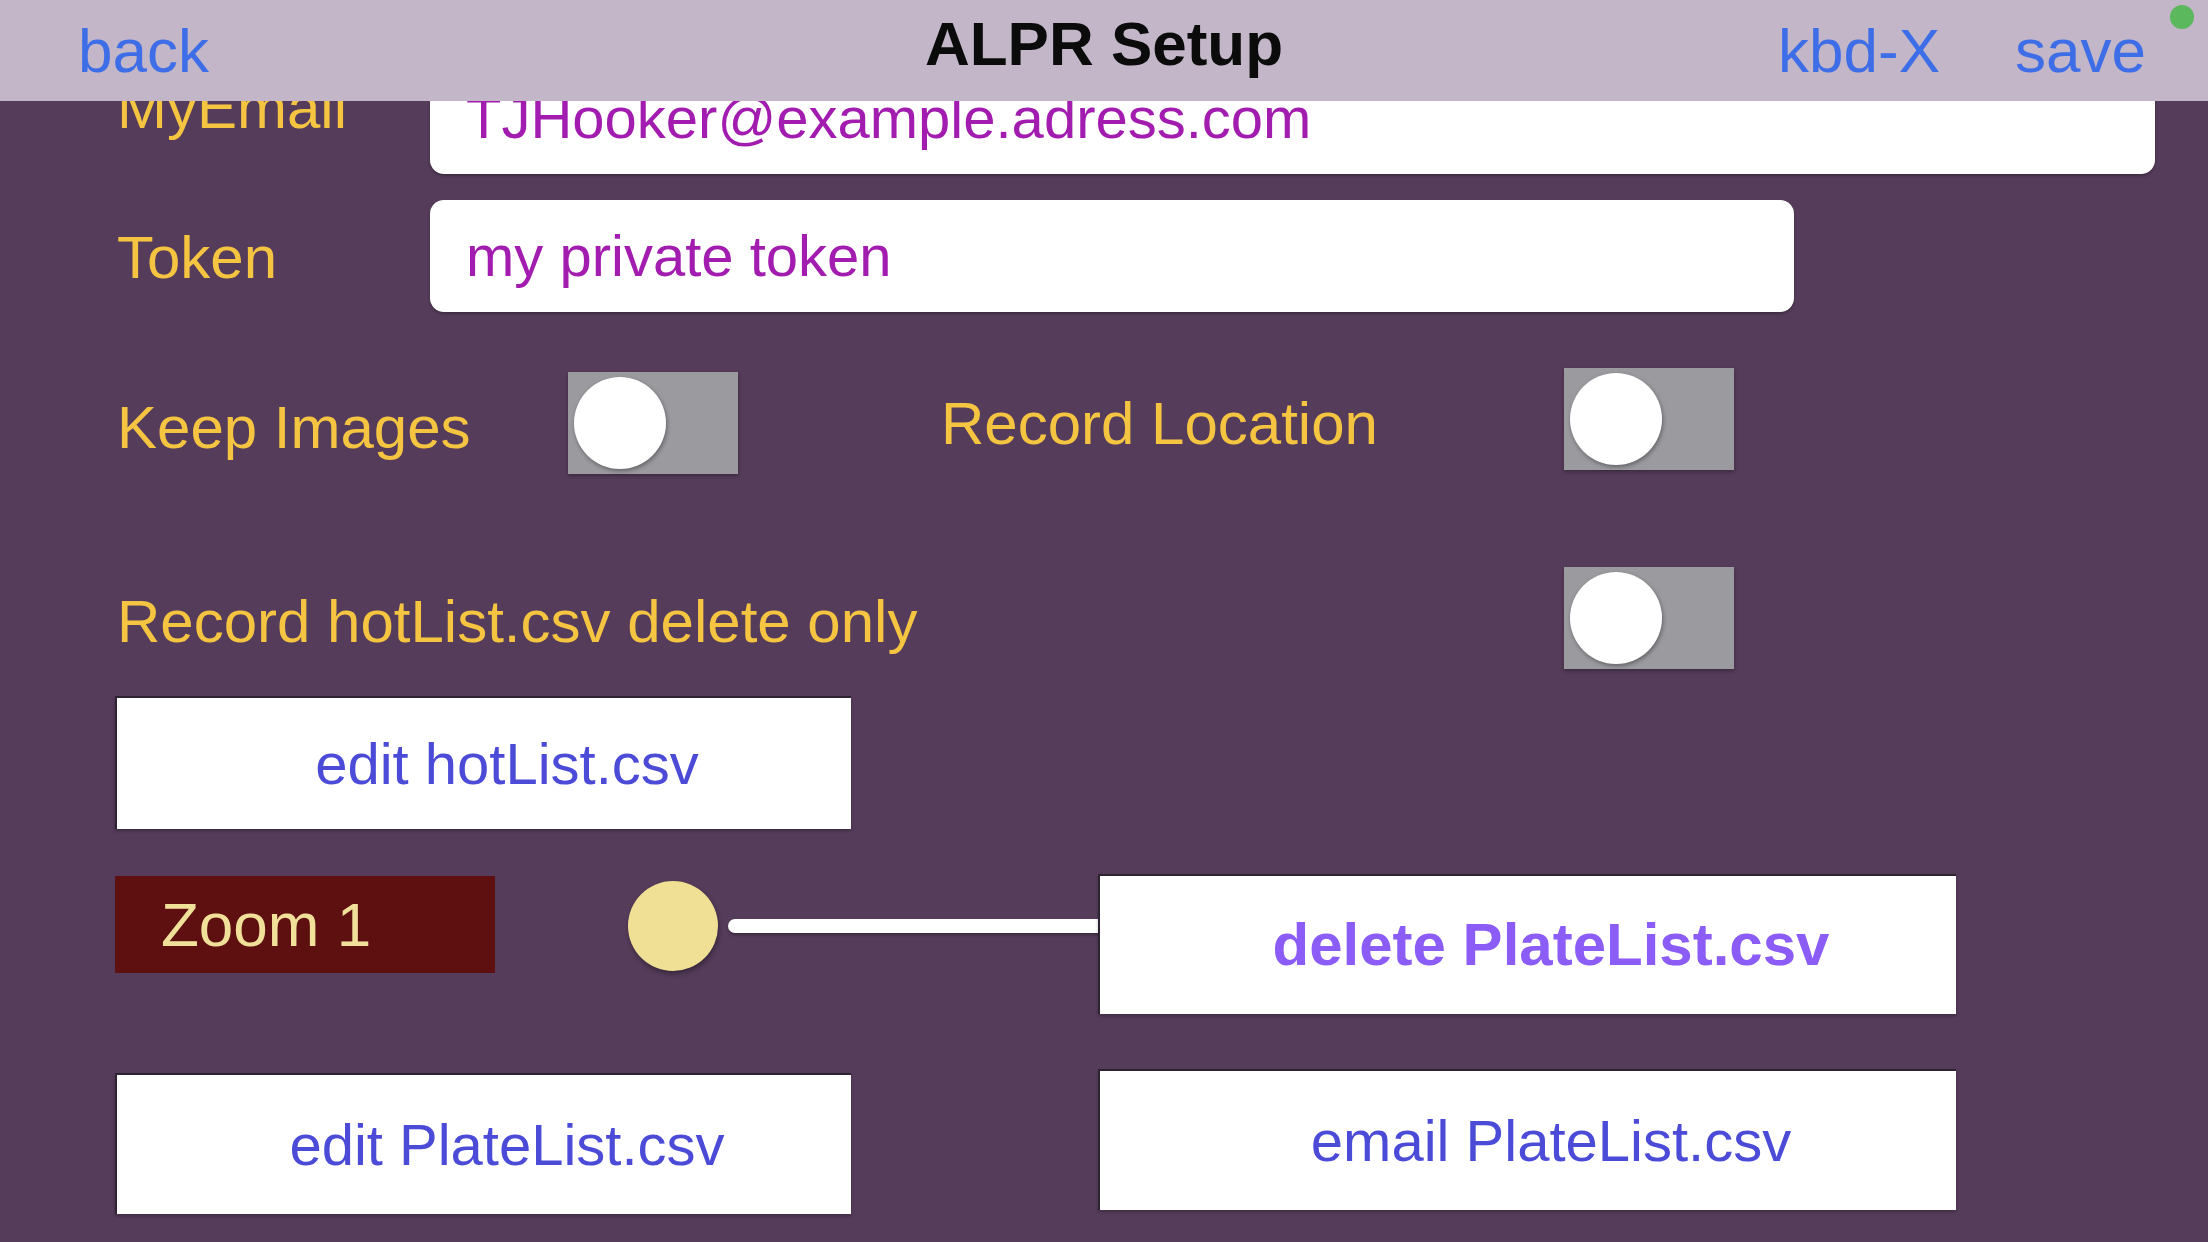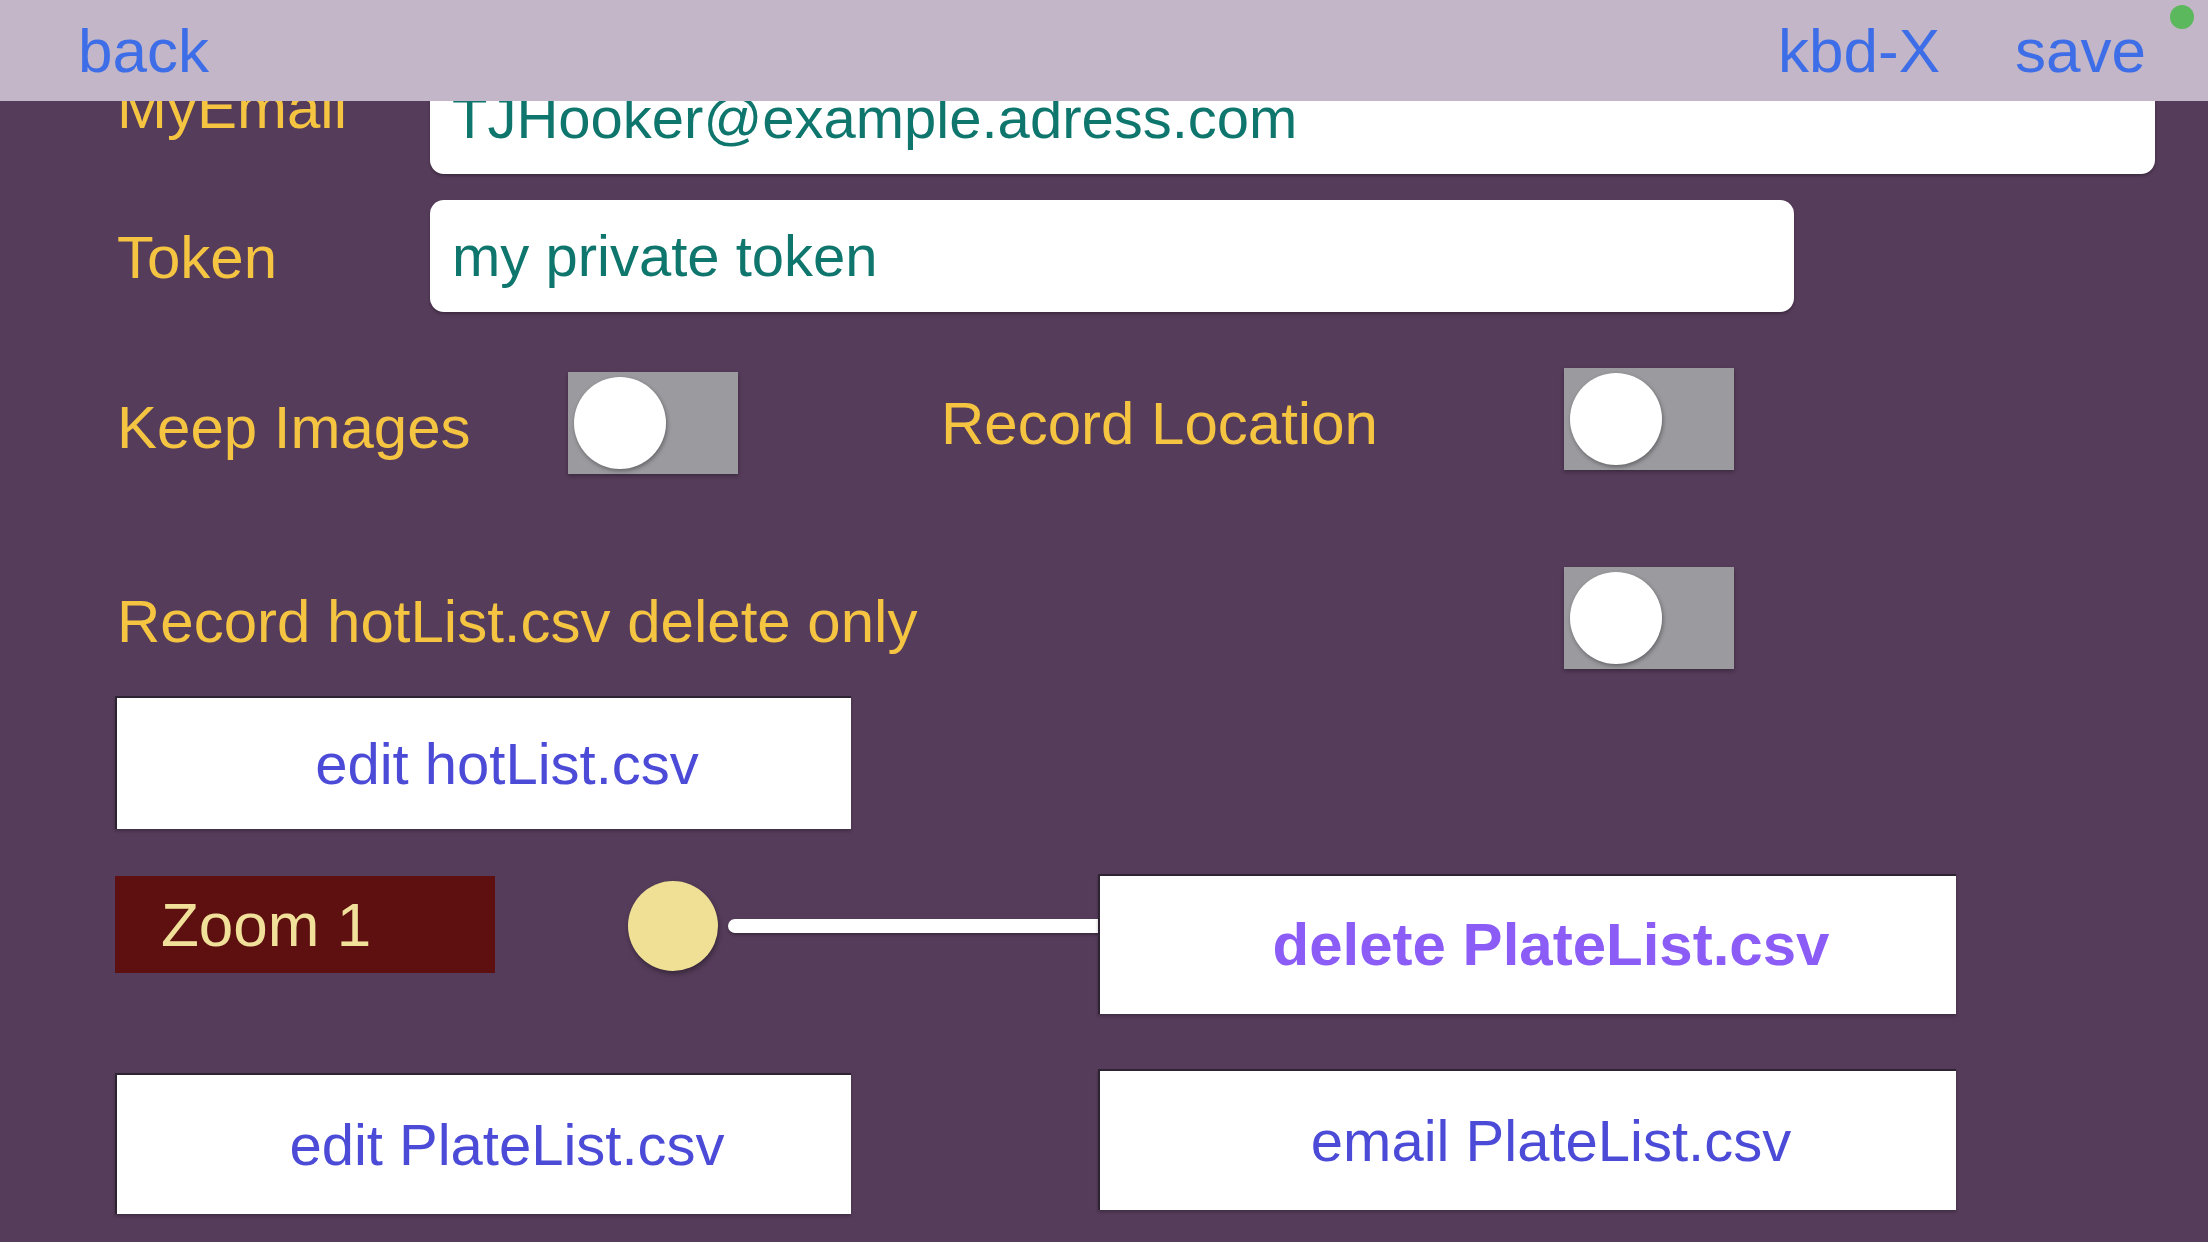--- a/index.html
+++ b/index.html
@@ -75,22 +75,22 @@
     position: absolute;
     background: #ffffff;
     border-radius: 14px;
     box-sizing: border-box;
     box-shadow: 0 2px 3px rgba(0,0,0,0.28);
     display: flex;
     align-items: center;
     overflow: hidden;
   }
   .field .ph {
-    padding-left: 22px;
-    color: #0f766e;
+    padding-left: 36px;
+    color: #a21caf;
     font-size: 58px;
     line-height: 1;
     white-space: nowrap;
   }
 
   
   #field-email {
     left: 430px;
     top: 62px;
     width: 1725px;
@@ -285,18 +285,19 @@
     </div>
 
     <div class="wbtn" id="btn-email-plates">
       <span>email PlateList.csv</span>
     </div>
 
   </div>
 
   <div id="navbar">
     <div class="nav-btn" id="nav-back">back</div>
+    <div id="nav-title">ALPR Setup</div>
     <div class="nav-btn" id="nav-kbd">kbd-X</div>
     <div class="nav-btn" id="nav-save">save</div>
     <div id="status-dot"></div>
   </div>
 
 </div>
 
 </body></html>

